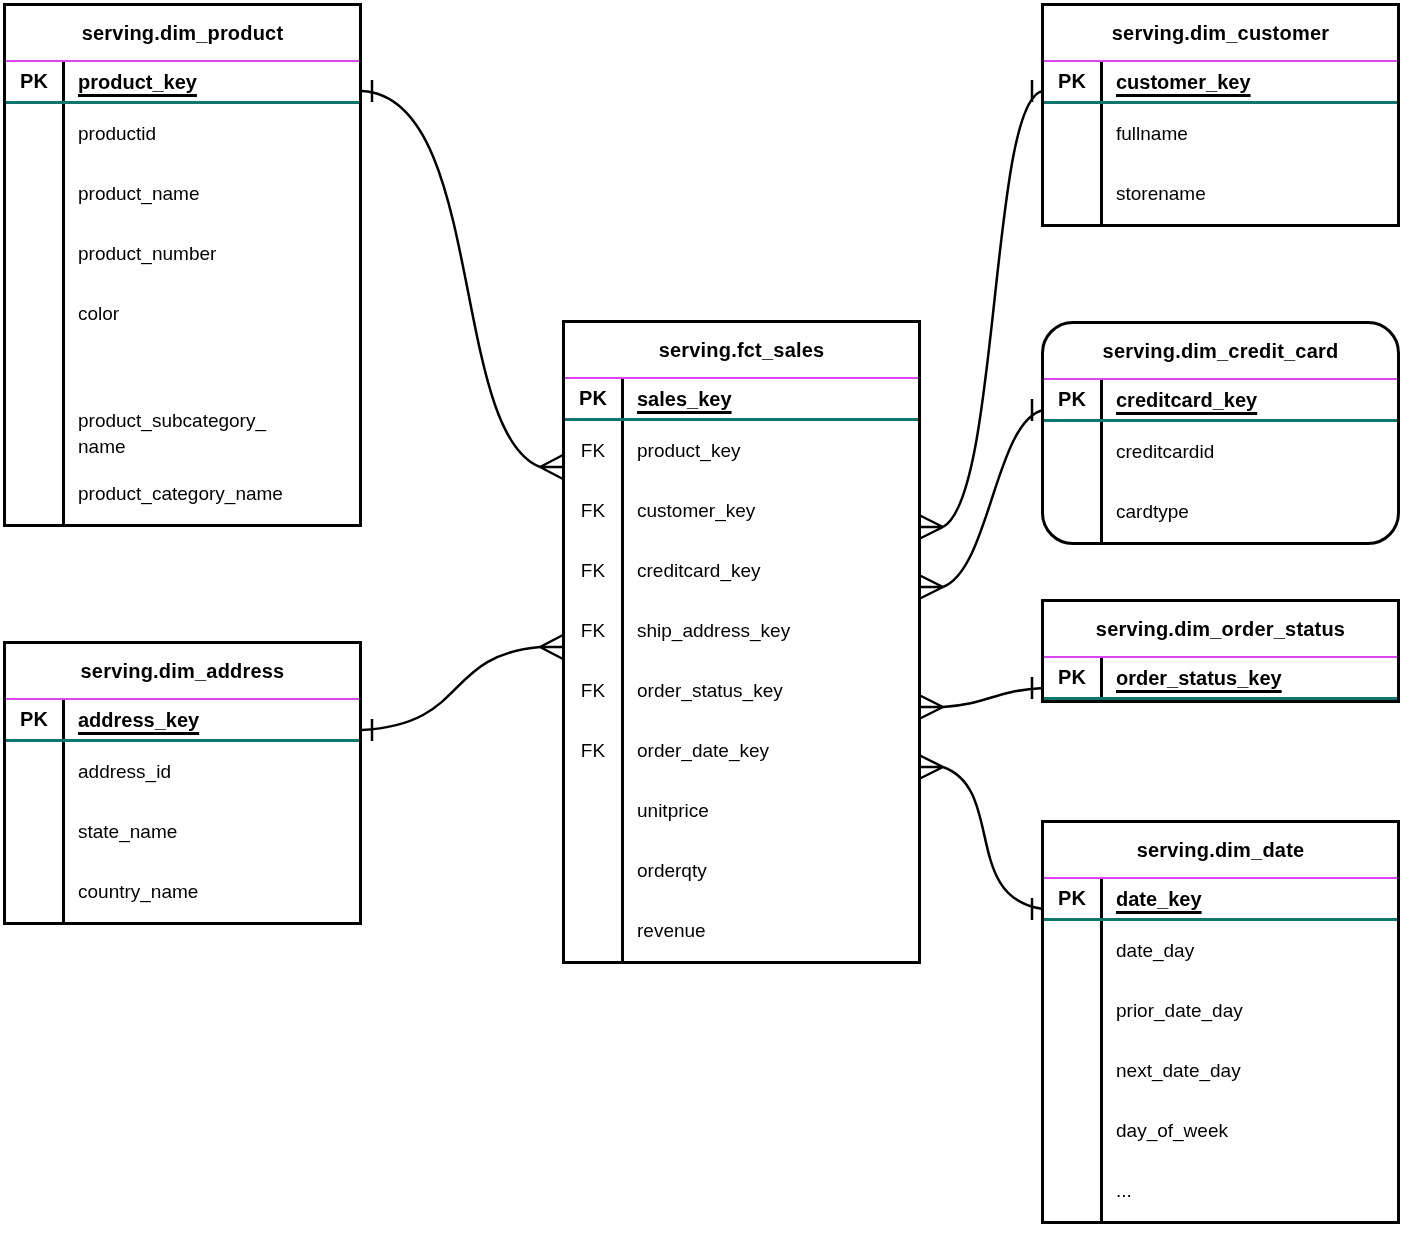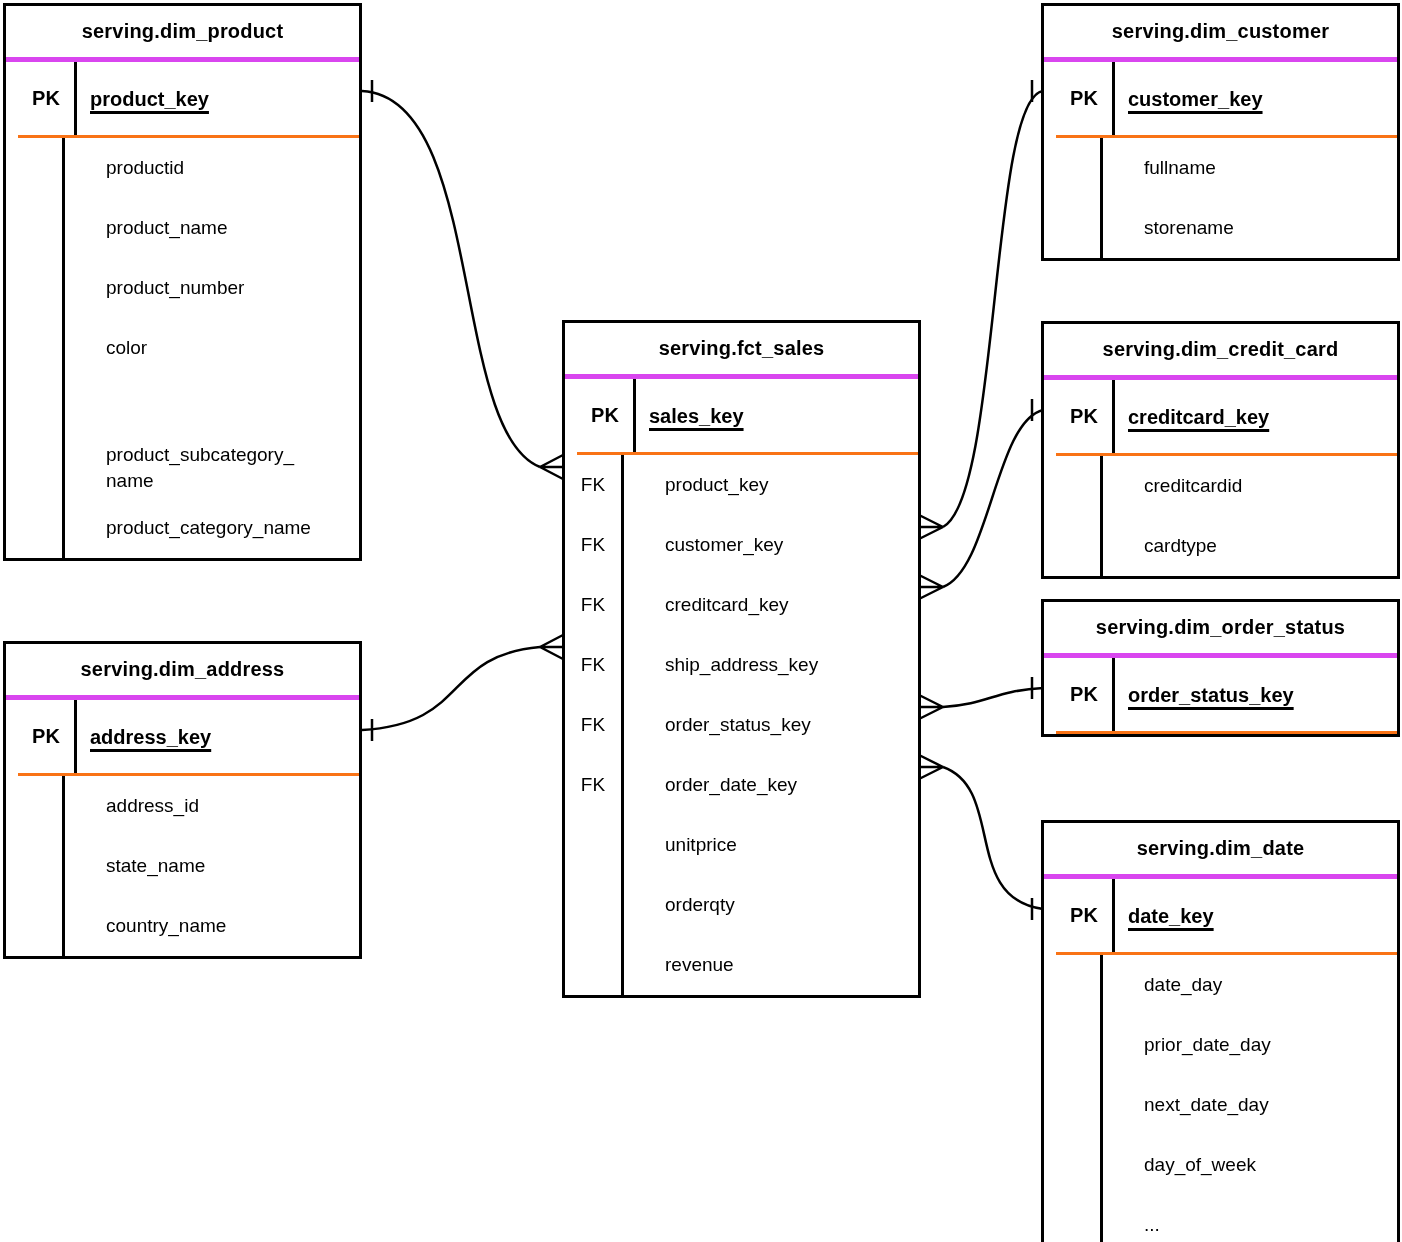--- a/index.html
+++ b/index.html
@@ -22,21 +22,21 @@
     pointer-events:none;
   }
   .etable {
     position:absolute;
     width:359px;
     border:3px solid #000;
     background:#fff;
   }
   .t-header {
     height:56px;
-    border-bottom:5px solid #d946ef;
+    border-bottom:2px solid #d946ef;
     display:flex;
     align-items:center;
     justify-content:center;
     font-weight:bold;
     font-size:20px;
     letter-spacing:0.2px;
   }
   .t-row { display:flex; align-items:stretch; }
   .t-gutter {
     flex:0 0 59px;
@@ -50,30 +50,30 @@
   .t-cell {
     flex:1;
     display:flex;
     align-items:center;
     padding-left:13px;
     padding-right:18px;
     font-size:19px;
     line-height:26px;
     white-space:pre-line;
   }
-  .t-pkrow { height:76px; border-bottom:3px solid #f97316;margin-left:12px; }
+  .t-pkrow { height:42px; border-bottom:3px solid #0f766e; }
   .t-pkrow .t-gutter { font-weight:bold; font-size:20px; }
   .pk-field {
     font-weight:bold;
     font-size:20px;
     text-decoration:underline;
     text-decoration-thickness:2.5px;
     text-underline-offset:5px;
   }
-  .t-frow { height:60px;gap:28px; }
+  .t-frow { height:60px; }
   path, line { stroke:#000; stroke-width:2.5; fill:none; }
 </style>
 </head>
 <body>
 
 <div class="canvas">
 
   <svg class="wires" viewBox="0 0 1402 1242" xmlns="http://www.w3.org/2000/svg">
 
     <g>
@@ -222,21 +222,21 @@
     <div class="t-row t-frow">
         <div class="t-gutter"></div>
         <div class="t-cell">fullname</div>
       </div>
     <div class="t-row t-frow">
         <div class="t-gutter"></div>
         <div class="t-cell">storename</div>
       </div>
   </div>
 
-  <div class="etable" style="left:1041px; top:321px;">
+  <div class="etable" style="left:1041px; top:321px;border-radius:32px;">
     <div class="t-header">serving.dim_credit_card</div>
     <div class="t-row t-pkrow">
       <div class="t-gutter">PK</div>
       <div class="t-cell pk-field">creditcard_key</div>
     </div>
     <div class="t-row t-frow">
         <div class="t-gutter"></div>
         <div class="t-cell">creditcardid</div>
       </div>
     <div class="t-row t-frow">

